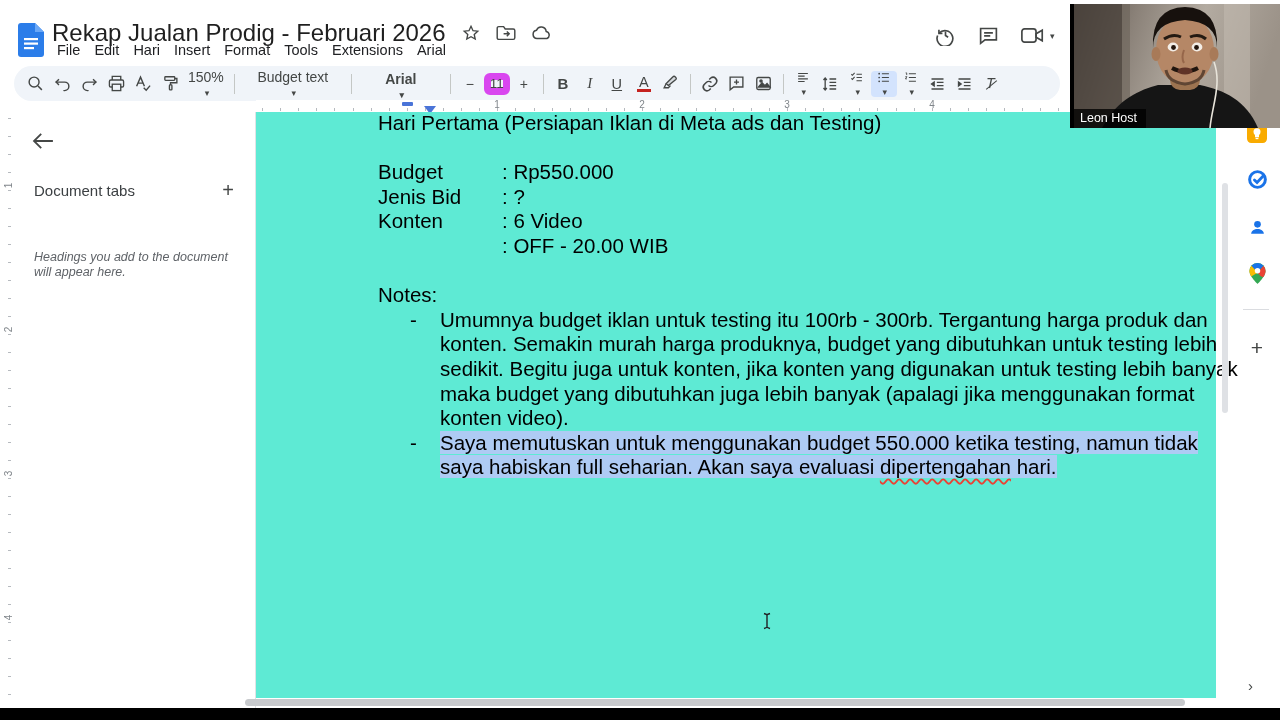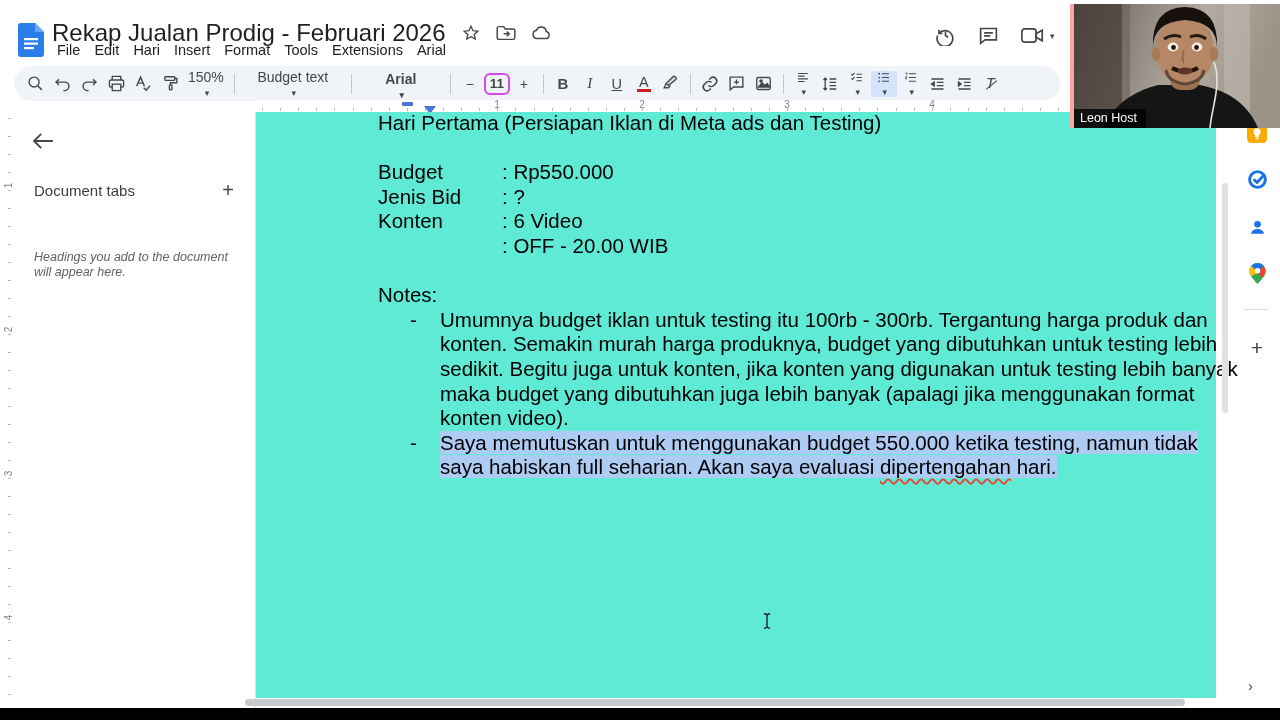--- a/index.html
+++ b/index.html
@@ -22,21 +22,21 @@
     position:absolute; left:14px; top:66px; width:1046px; height:35px;
     background:#f0f4f9; border-radius:18px;
     display:flex; align-items:center; padding:0 8px; gap:1px;
     color:#444746; font-size:14px;
   }
   .tb { min-width:26px; height:26px; display:flex; align-items:center; justify-content:center; border-radius:4px; flex:0 0 auto;}
   .tb.wide { padding:0 4px; gap:3px;flex-direction:column; }
   .tb.active { background:#d3e3fd; }
   .tdiv { width:1px; height:20px; background:#c4c7c5; margin:0 5px; flex:0 0 auto;}
   .caret { font-size:9px; color:#444746; margin-left:2px;}
-  .sizebox { width:26px; height:22px; border:2px solid #d946ef; border-radius:6px; display:flex; align-items:center; justify-content:center; font-size:13.5px;font-weight:bold; }
+  .sizebox { width:26px; height:22px; border:7px solid #d946ef; border-radius:6px; display:flex; align-items:center; justify-content:center; font-size:13.5px; }
   .bold-b { font-weight:700; font-size:15px;}
   .ital-i { font-style:italic; font-size:15px; font-family:"Liberation Serif",serif;}
   .und-u { text-decoration:underline; font-size:14.5px;}
   .color-a { font-size:14.5px; line-height:12px; text-align:center;}
   .color-a .bar { display:block; width:14px; height:3px; background:#c5221f; margin-top:1px;}
 
   
   .hruler { position:absolute; left:256px; top:100px; width:966px; height:12px; background:#fff; }
   .hruler .num { position:absolute; top:-1px; font-size:10px; color:#80868b; transform:translateX(-50%); }
   .htick { position:absolute; bottom:1px; width:1px; height:3px; background:#b6babf; }
@@ -74,21 +74,21 @@
   .spanel-div { position:absolute; left:1243px; top:309px; width:26px; height:1px; background:#dadce0;}
   .spanel-plus { position:absolute; left:1246px; top:337px; width:22px; height:22px; font-size:21px; color:#444746; display:flex; align-items:center; justify-content:center;}
   .spanel-chev { position:absolute; left:1248px; top:677px; font-size:15px; color:#444746;}
 
   
   .vscroll { position:absolute; left:1222px; top:183px; width:6px; height:230px; background:#dfe1e5; border-radius:3px;}
   .hscroll { position:absolute; left:245px; top:699px; width:940px; height:7px; background:#c8cacd; border-radius:4px;}
   .bottom-bar { position:absolute; left:0; top:708px; width:1280px; height:12px; background:#000;}
 
   
-  .webcam { position:absolute; left:1070px; top:4px; width:210px; height:124px; overflow:hidden; border-left:4px solid #fca5a5; background:#8e857c;}
+  .webcam { position:absolute; left:1070px; top:4px; width:210px; height:124px; overflow:hidden; border-left:4px solid #000000; background:#8e857c;}
   .cam-label { position:absolute; left:0; bottom:0; background:rgba(0,0,0,.78); color:#fff; font-size:12.5px; padding:2px 9px 3px 6px;}
 
   svg { display:block; }
 </style>
 </head>
 <body>
 
 <span class="abs" style="left:18px;top:23px;">
   <svg width="26" height="34" viewBox="0 0 26 34">
       <path d="M3 0h14l9 9v22a3 3 0 0 1-3 3H3a3 3 0 0 1-3-3V3a3 3 0 0 1 3-3z" fill="#2b7de9"></path>

